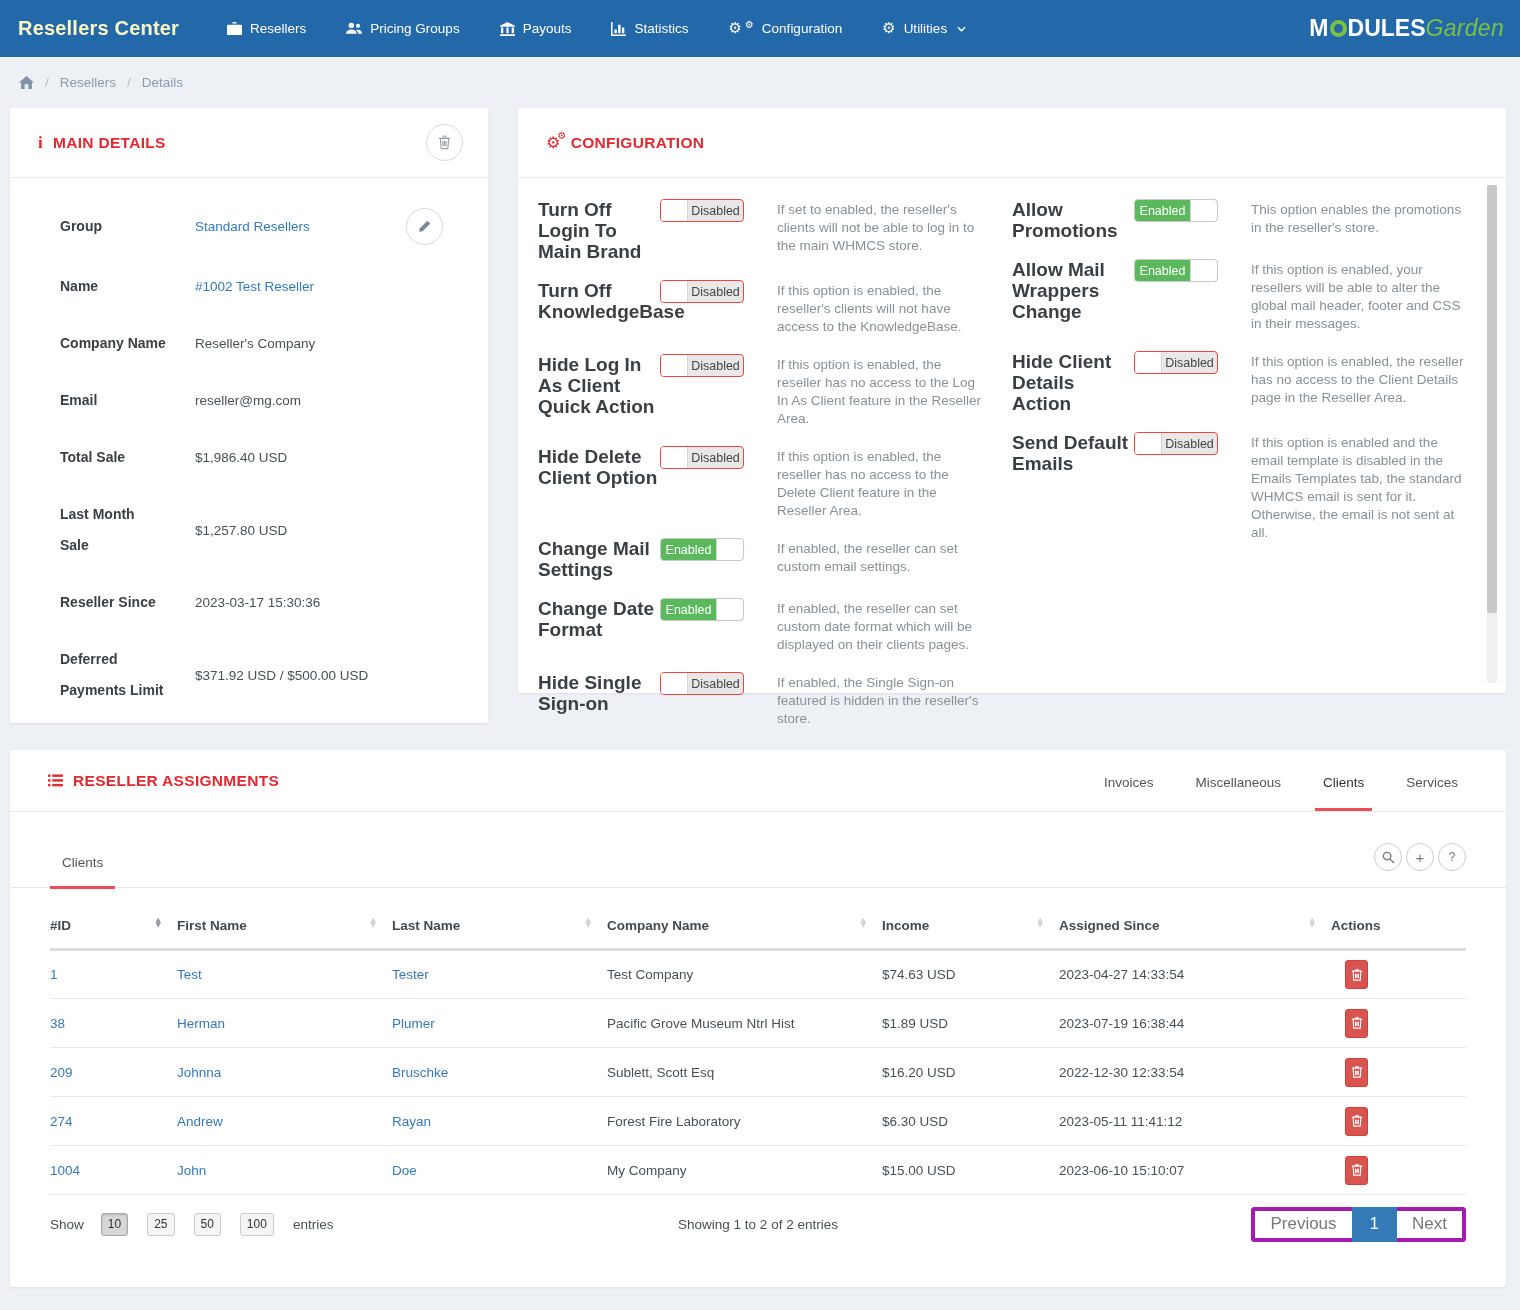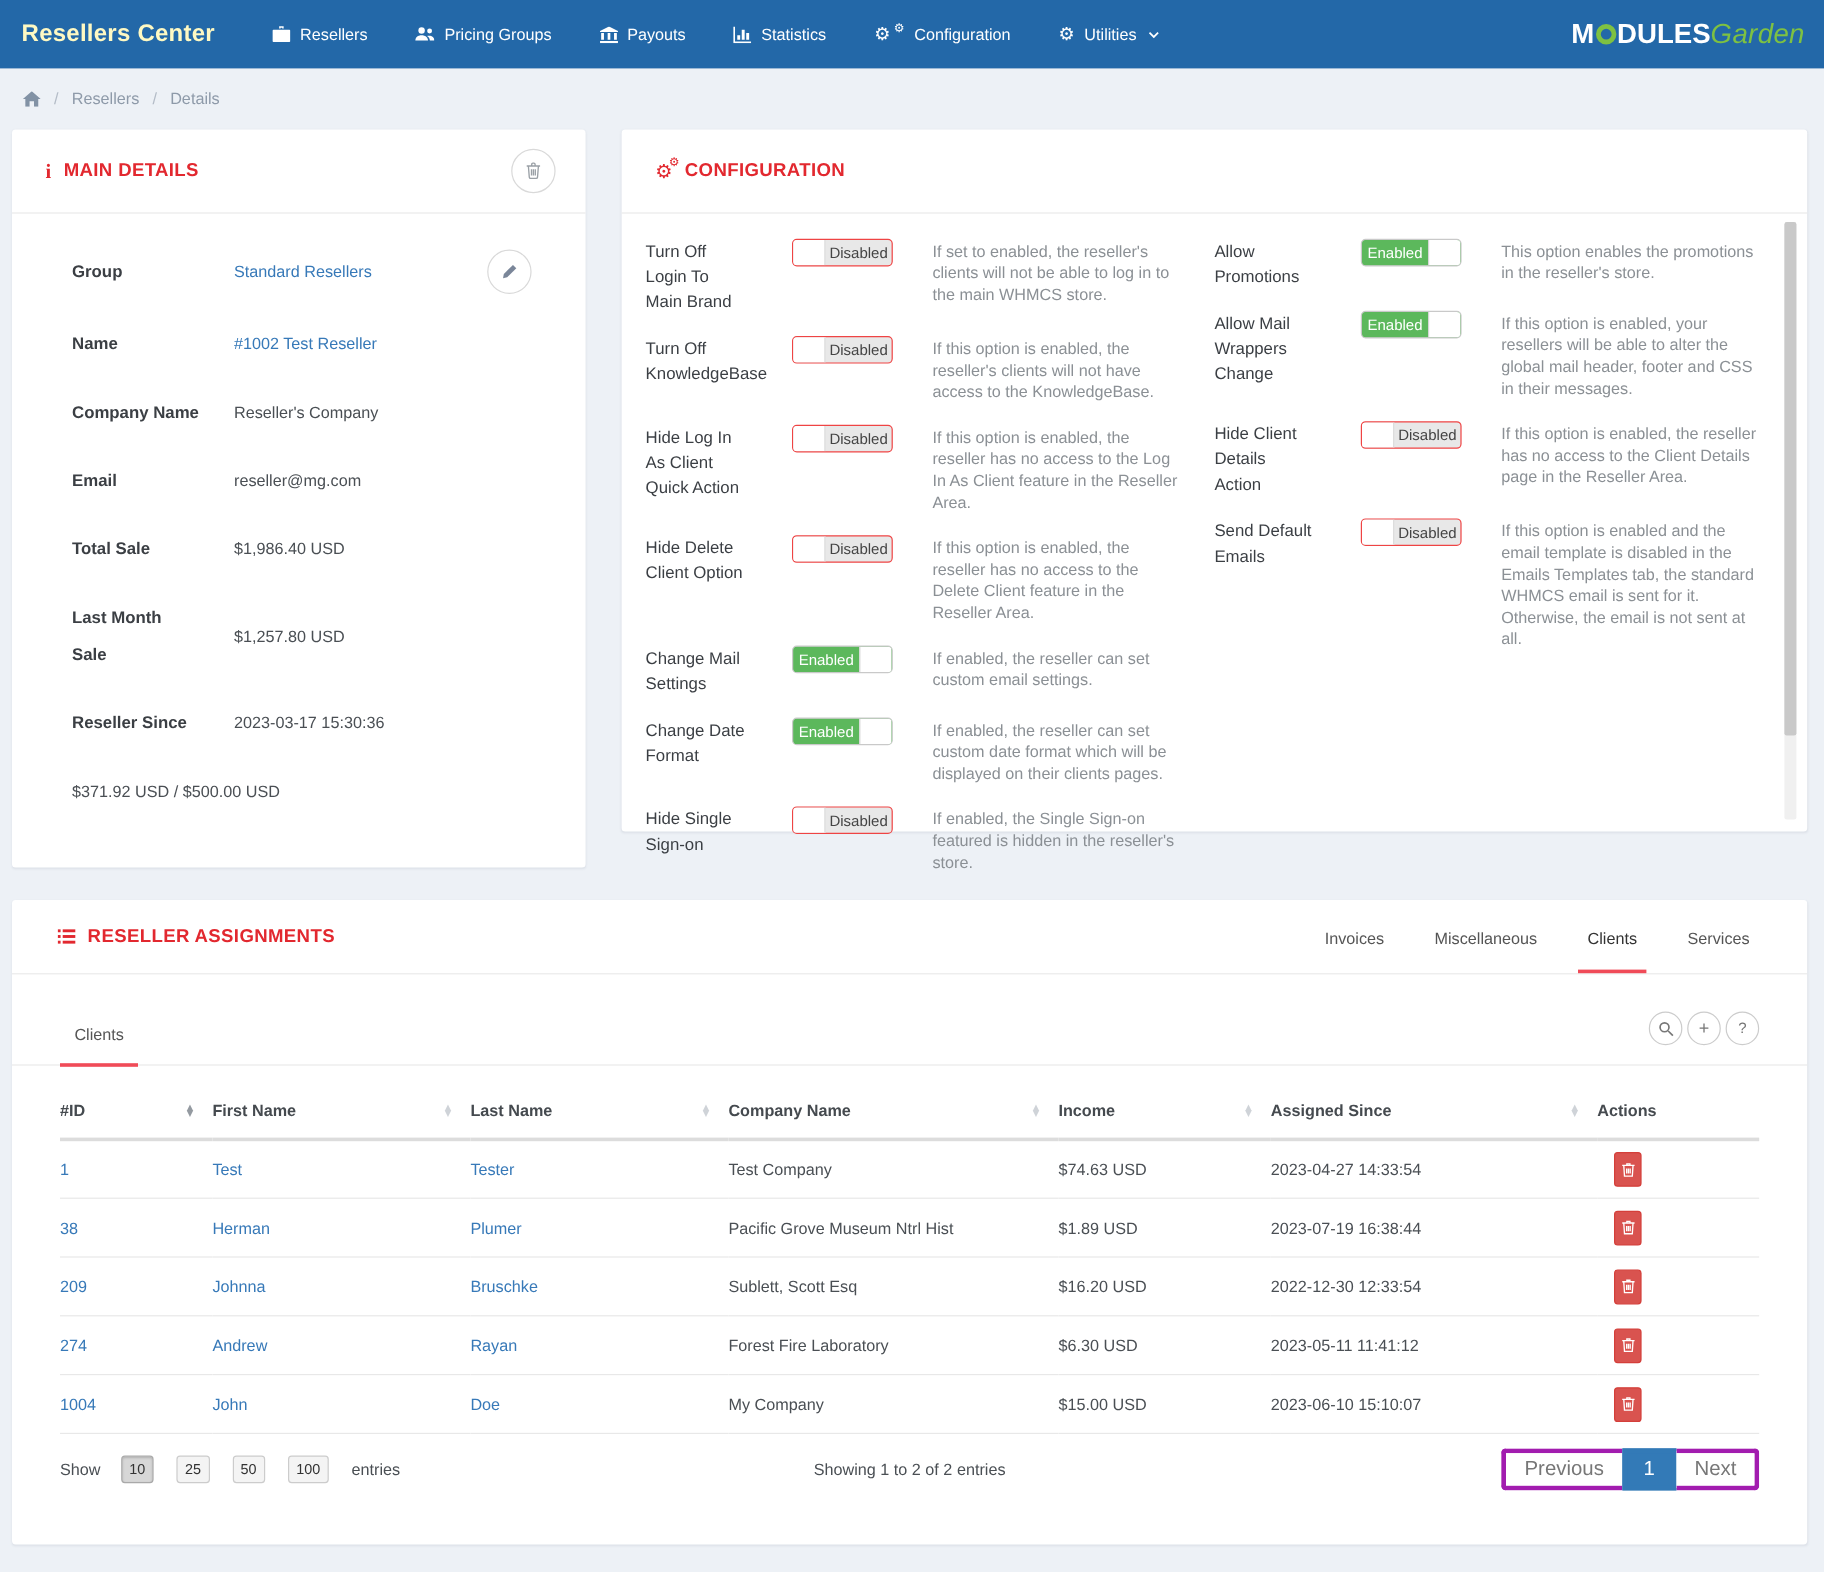--- a/index.html
+++ b/index.html
@@ -49,42 +49,42 @@
   
   #panel-config .panel-head { height:70px; padding:0 30px 0 28px; justify-content:space-between; }
   .cfg-tabs { display:flex; gap:26px; height:100%; }
   .cfg-tab { display:flex; align-items:center; padding:6px 8px 0; font-size:13.5px; color:#555; border-bottom:3px solid transparent; cursor:pointer; }
   .cfg-tab.active { color:#333; border-bottom-color:#f04b58; }
   .cfg-body { position:relative; height:514px; }
   .cfg-col { position:absolute; top:21px; }
   #cfg-left  { left:20px;  width:447px; }
   #cfg-right { left:494px; width:452px; }
   .setting { display:flex; align-items:flex-start; margin-bottom:18px; }
-  .s-label { width:122px; flex:none; font-weight:normal; font-size:14px; color:#3b3f44; line-height:21px; white-space:pre-line; }
+  .s-label { width:122px; flex:none; font-weight:bold; font-size:19px; color:#3b3f44; line-height:21px; white-space:pre-line; }
   .s-toggle-wrap { width:117px; flex:none; padding-top:0; }
   .s-desc { flex:1; font-size:13.5px; color:#8b9095; line-height:18px; padding-top:2px; }
   .toggle { width:84px; height:23px; border:1px solid #ef4444; border-radius:4px; display:flex; overflow:hidden; font-size:12.5px; cursor:pointer; background:#e8e8e8; }
   .toggle .knob { width:27px; flex:none; background:#fff; }
   .toggle.off .knob { border-right:1px solid #d5d5d5; }
   .toggle .t-label { flex:1; display:flex; align-items:center; justify-content:center; color:#444; }
   .toggle.on { background:#5cb85c; border-color:#c9c9c9; }
   .toggle.on .t-label { order:0; color:#fff; }
   .toggle.on .knob { order:1; border-left:1px solid #d5d5d5; }
   .cfg-scroll { position:absolute; right:9px; top:77px; width:10px; height:498px; background:#f0f0f0; border-radius:2px; }
   .cfg-thumb { width:10px; height:86%; background:#c9c9c9; border-radius:2px; cursor:pointer; }
   
   #panel-assign .panel-head { height:62px; padding:0 40px 0 38px; justify-content:space-between; }
   .subtab-row { position:relative; height:76px; padding:0 40px; border-bottom:1px solid #e9e9e9; display:flex; align-items:flex-end; }
   .subtab { font-size:13.5px; color:#555; padding:0 12px 16px; border-bottom:3px solid #f04b58; margin-bottom:-2px; cursor:pointer; }
   .tool-circles { position:absolute; right:40px; bottom:16px; display:flex; gap:4px; }
   .tool-circle { width:28px; height:28px; border:1px solid #ccc; border-radius:50%; background:#fff; display:flex; align-items:center; justify-content:center; color:#777; font-size:15px; cursor:pointer; }
   .tool-circle.q { font-size:12.5px; }
   table.clients { margin:0 40px; width:1416px; border-collapse:collapse; table-layout:fixed; }
   table.clients th { text-align:left; font-size:13.5px; color:#454a4f; padding:30px 0 15px; border-bottom:3px solid #dcdcdc; font-weight:bold; }
-  .th-inner { display:flex; align-items:center; }
+  .th-inner { display:flex; align-items:flex-start; }
   .sort-icon { display:inline-flex; flex-direction:column; margin-left:auto; margin-right:16px; color:#cfd3d8; font-size:7px; line-height:5px; font-family:"DejaVu Sans", sans-serif; }
   .sort-icon.active { color:#949aa1; }
   table.clients td { height:49px; border-bottom:1px solid #e8e8e8; font-size:13.5px; color:#4a4f54; vertical-align:middle; }
   td .cell-link { color:#3779b8; text-decoration:none; }
   .trash-btn { width:23px; height:29px; background:#d9534f; border:1px solid #d43f3a; border-radius:3px; display:flex; align-items:center; justify-content:center; cursor:pointer; margin-left:14px; }
   
   .as-footer { position:relative; display:flex; align-items:center; margin:11px 40px 0; height:36px; }
   .show-group { display:flex; align-items:center; font-size:13.5px; color:#4a4f54; gap:3px; }
   .size-btn { min-width:26px; height:23px; padding:0 6px; border:1px solid #ccc; border-radius:3px; background:#f4f4f4; font-size:12px; color:#333; display:inline-flex; align-items:center; justify-content:center; cursor:pointer; margin:0 8px; }
   .size-btn.active { background:#d7d7d7; border-color:#a9a9a9; box-shadow:inset 0 1px 2px rgba(0,0,0,.18); }
@@ -202,20 +202,22 @@
     <div class="md-row">
       <div class="md-label">Last Month
 Sale</div>
       <div class="md-value">$1,257.80 USD</div>
     </div>
     <div class="md-row">
       <div class="md-label">Reseller Since</div>
       <div class="md-value">2023-03-17 15:30:36</div>
     </div>
     <div class="md-row">
+      <div class="md-label">Deferred
+Payments Limit</div>
       <div class="md-value">$371.92 USD / $500.00 USD</div>
     </div>
   </div>
 </div>
 
 <div class="panel" id="panel-config">
   <div class="panel-head">
     <div class="panel-title">
       <span class="cogs-glyph">⚙<span class="small2">⚙</span></span>
       <span>CONFIGURATION</span>

